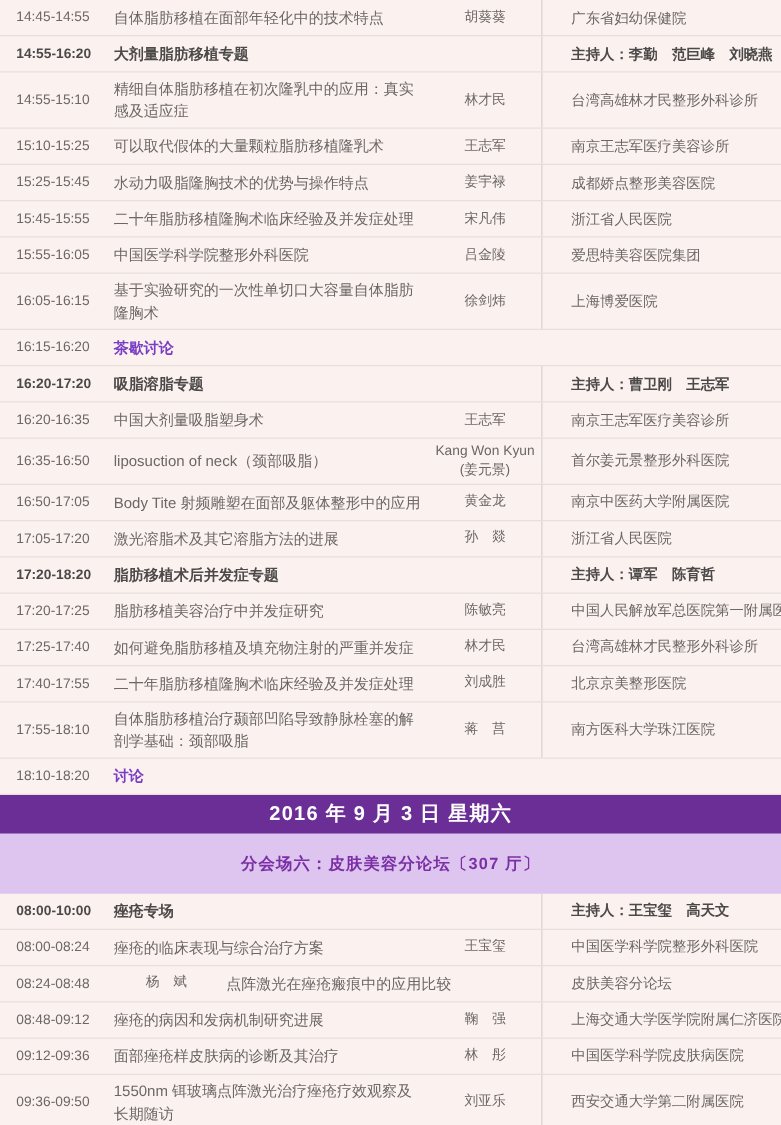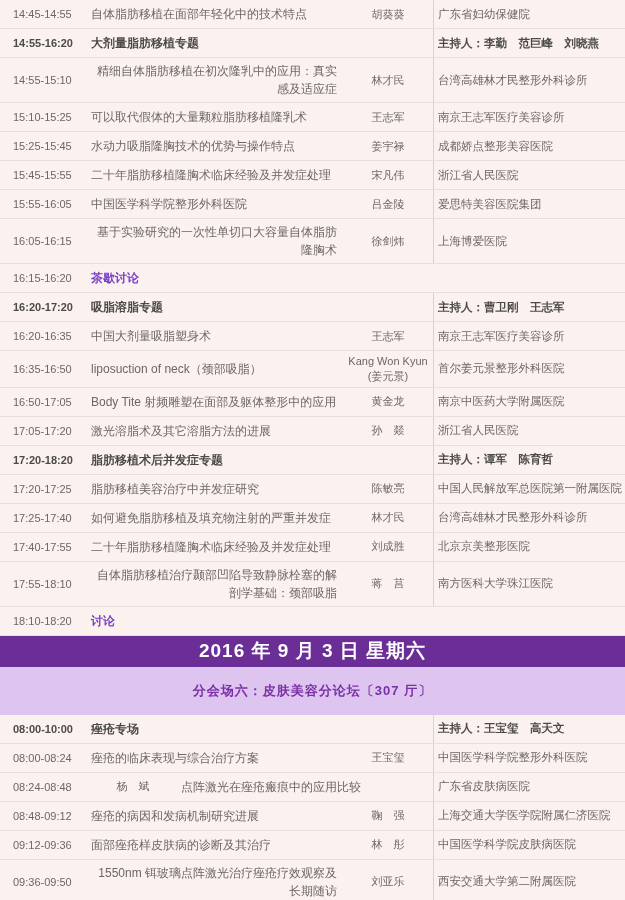--- a/index.html
+++ b/index.html
@@ -18,27 +18,27 @@
   body{
     width:625px;height:900px;overflow:hidden;
     background:var(--page-bg);
     font-family:"Liberation Sans","DejaVu Sans",sans-serif;
     color:var(--text);
   }
   #page{width:625px;}
   .row{display:flex;align-items:stretch;border-bottom:1px solid var(--row-border);min-height:29px;box-sizing:border-box;}
   .cell{display:flex;align-items:center;box-sizing:border-box;}
   .time{width:88px;flex:none;padding-left:13px;font-size:11px;color:var(--text);}
-  .title{flex:1;padding:4px 6px 4px 3px;font-size:12px;line-height:1.5;color:var(--text);text-align:right;}
+  .title{flex:1;padding:4px 6px 4px 3px;font-size:12px;line-height:1.5;color:var(--text);}
   .speaker{width:90px;flex:none;justify-content:center;text-align:center;font-size:11px;line-height:1.35;white-space:pre-line;color:var(--text);padding:3px 0;}
-  .affil{width:192px;flex:none;border-left:1px solid var(--divider);padding-left:4px;font-size:11.5px;white-space:nowrap;overflow:hidden;color:var(--text);}
+  .affil{width:192px;flex:none;border-left:1px solid var(--divider);padding-left:23px;font-size:11.5px;white-space:nowrap;overflow:hidden;color:var(--text);}
   .row.topic .time,.row.topic .title,.row.topic .affil{font-weight:bold;color:var(--bold-text);}
   .row.break .title{color:var(--accent);font-weight:bold;}
   .banner-date{height:31px;background:var(--banner-bg);display:flex;align-items:center;justify-content:center;border-bottom:none;}
-  .banner-date .banner-text{color:var(--banner-text);font-weight:bold;font-size:19px;letter-spacing:1px;}
+  .banner-date .banner-text{color:var(--banner-text);font-weight:bold;font-size:16px;letter-spacing:1px;}
   .banner-venue{height:48px;background:var(--venue-bg);display:flex;align-items:center;justify-content:center;border-bottom:none;}
   .banner-venue .banner-text{color:var(--venue-text);font-weight:bold;font-size:13px;letter-spacing:1px;}
 </style>
 </head>
 <body>
 
 <div id="page">
     <div class="row session">
     <div class="cell time">14:45-14:55</div>
     <div class="cell title">自体脂肪移植在面部年轻化中的技术特点</div>
@@ -167,21 +167,21 @@
     <div class="row session">
     <div class="cell time">08:00-08:24</div>
     <div class="cell title">痤疮的临床表现与综合治疗方案</div>
     <div class="cell speaker">王宝玺</div>
     <div class="cell affil">中国医学科学院整形外科医院</div>
   </div>
     <div class="row session">
     <div class="cell time">08:24-08:48</div>
     <div class="cell speaker">杨　斌</div>
     <div class="cell title">点阵激光在痤疮瘢痕中的应用比较</div>
-    <div class="cell affil">广东省皮肤病医院</div>
+    <div class="cell affil">皮肤美容分论坛</div>
   </div>
     <div class="row session">
     <div class="cell time">08:48-09:12</div>
     <div class="cell title">痤疮的病因和发病机制研究进展</div>
     <div class="cell speaker">鞠　强</div>
     <div class="cell affil">上海交通大学医学院附属仁济医院</div>
   </div>
     <div class="row session">
     <div class="cell time">09:12-09:36</div>
     <div class="cell title">面部痤疮样皮肤病的诊断及其治疗</div>

